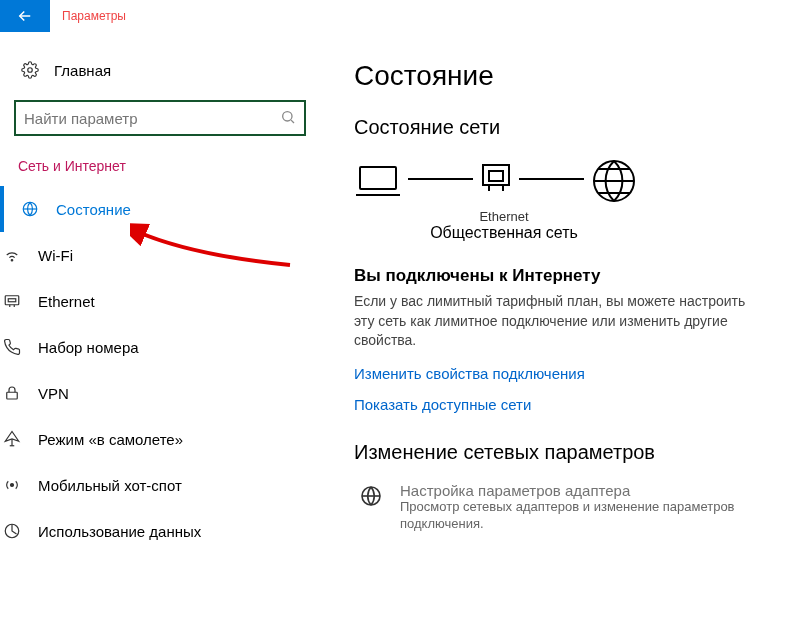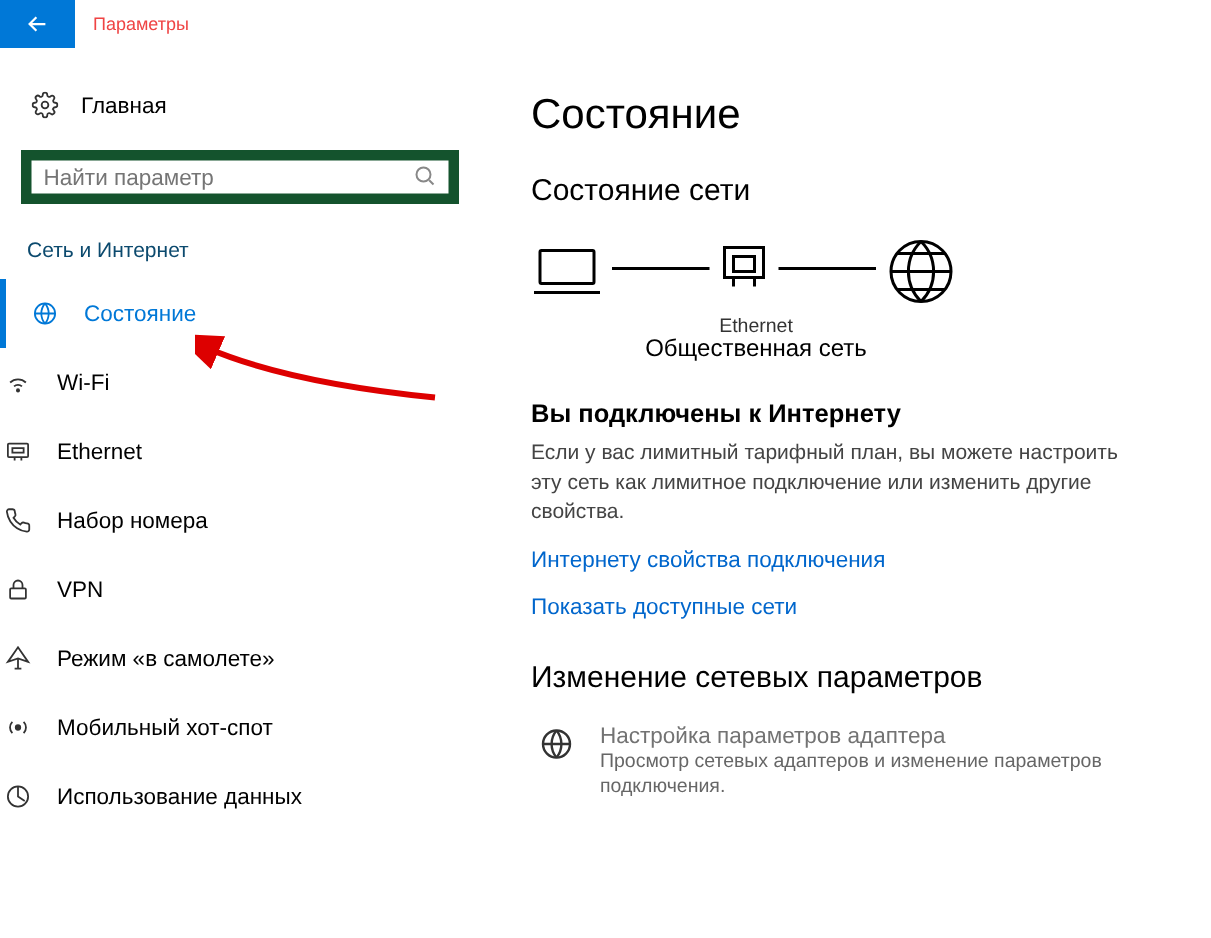--- a/index.html
+++ b/index.html
@@ -49,37 +49,37 @@
     padding-left: 18px;
   }
   .home-item .icon { width: 24px; display:flex; align-items:center; justify-content:center; }
   .home-item .label { padding-left: 12px; font-size: 15px; }
   .search-wrap {
     margin: 10px 14px 22px 14px;
   }
   .search-box {
     display: flex;
     align-items: center;
-    border: 7px solid #14532d;
+    border: 2px solid #14532d;
     height: 36px;
     padding: 0 8px;
     background: #fff;
   }
   .search-box input {
     flex: 1;
     border: none;
     outline: none;
     font-size: 15px;
     color: #666;
     background: transparent;
   }
   .search-box .search-glass { color: #777; }
   .category-header {
     padding: 0 18px 12px 18px;
-    color: #0c4a6e;
+    color: #be185d;
     font-size: 14px;
   }
   .nav-item {
     display: flex;
     align-items: center;
     height: 46px;
     cursor: pointer;
   }
   .nav-item .icon { width: 24px; display:flex; align-items:center; justify-content:center; color:#333; }
   .nav-item .label { padding-left: 14px; font-size: 15px; color:#000; }
@@ -284,21 +284,21 @@
       </div>
     </div>
     <div class="eth-caption">
       <div>Ethernet</div>
       <div class="sub">Общественная сеть</div>
     </div>
 
     <div class="h3">Вы подключены к Интернету</div>
     <div class="body-text">Если у вас лимитный тарифный план, вы можете настроить эту сеть как лимитное подключение или изменить другие свойства.</div>
 
-    <a class="link">Интернету свойства подключения</a>
+    <a class="link">Изменить свойства подключения</a>
     <a class="link">Показать доступные сети</a>
 
     <div class="h2 section-sep">Изменение сетевых параметров</div>
 
     <div class="adapter-row">
       <div class="aicon">
         <svg width="24" height="24" viewBox="0 0 24 24" fill="none" stroke="#333" stroke-width="1.6">
             <circle cx="12" cy="12" r="9"></circle>
             <path d="M3 12h18"></path>
             <path d="M12 3a14 14 0 0 1 0 18"></path>

